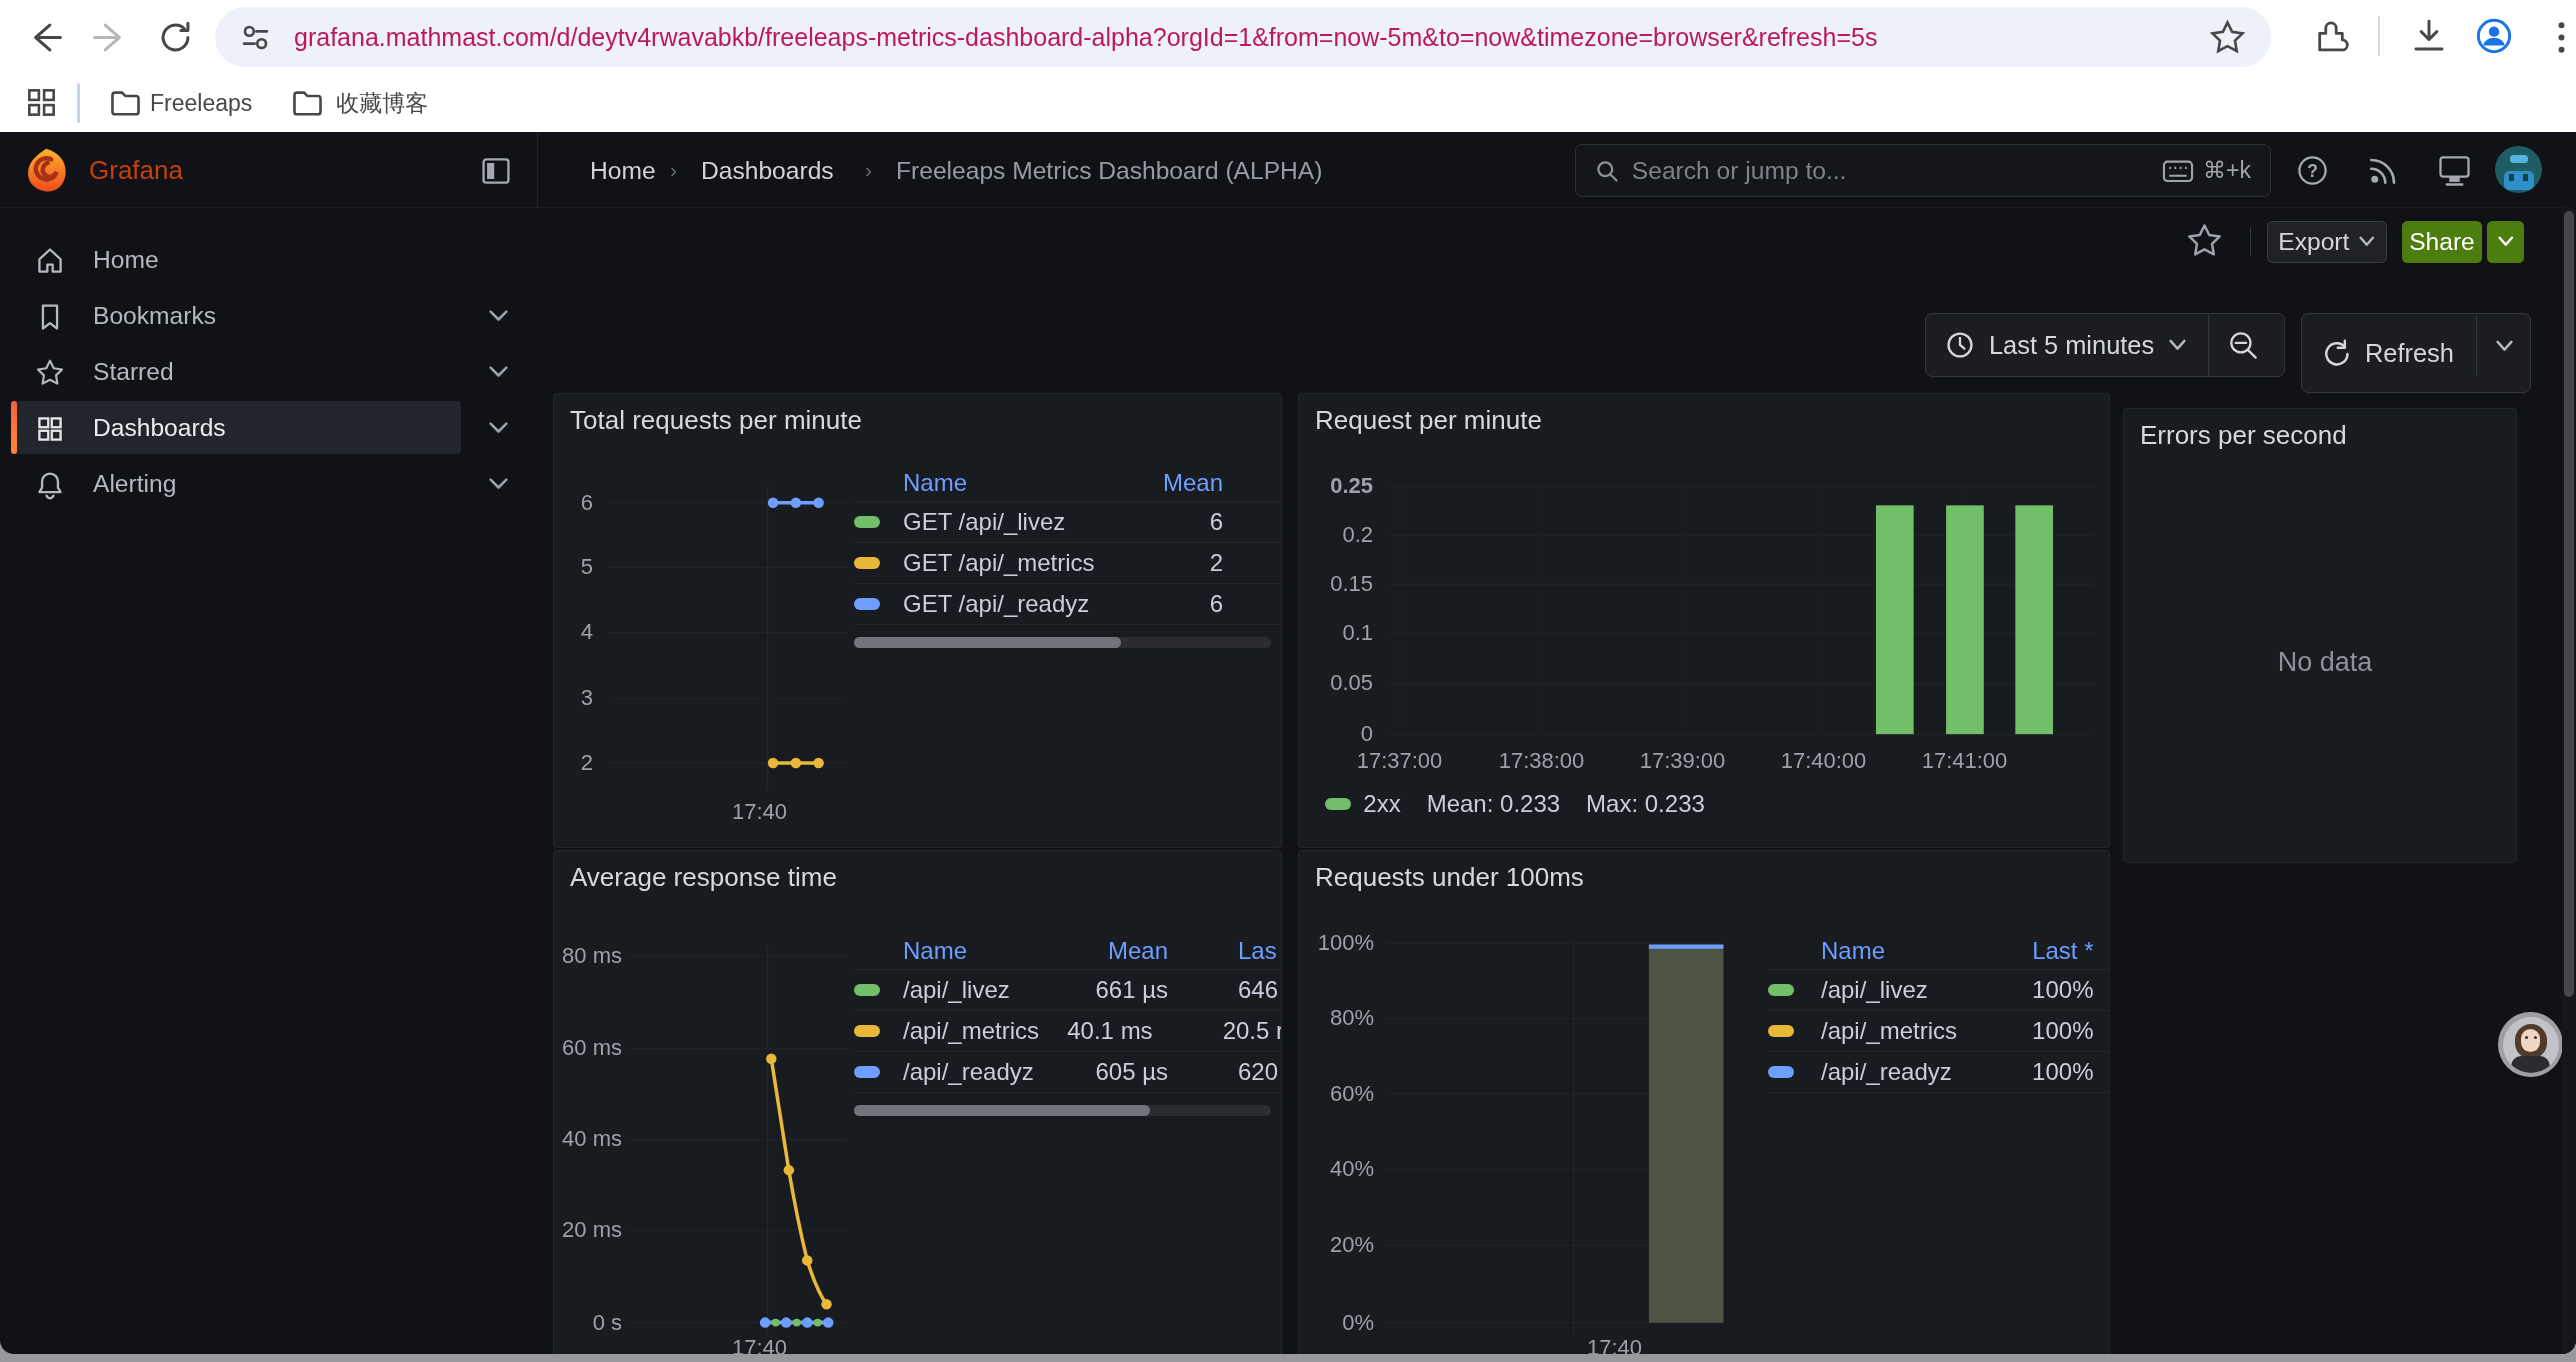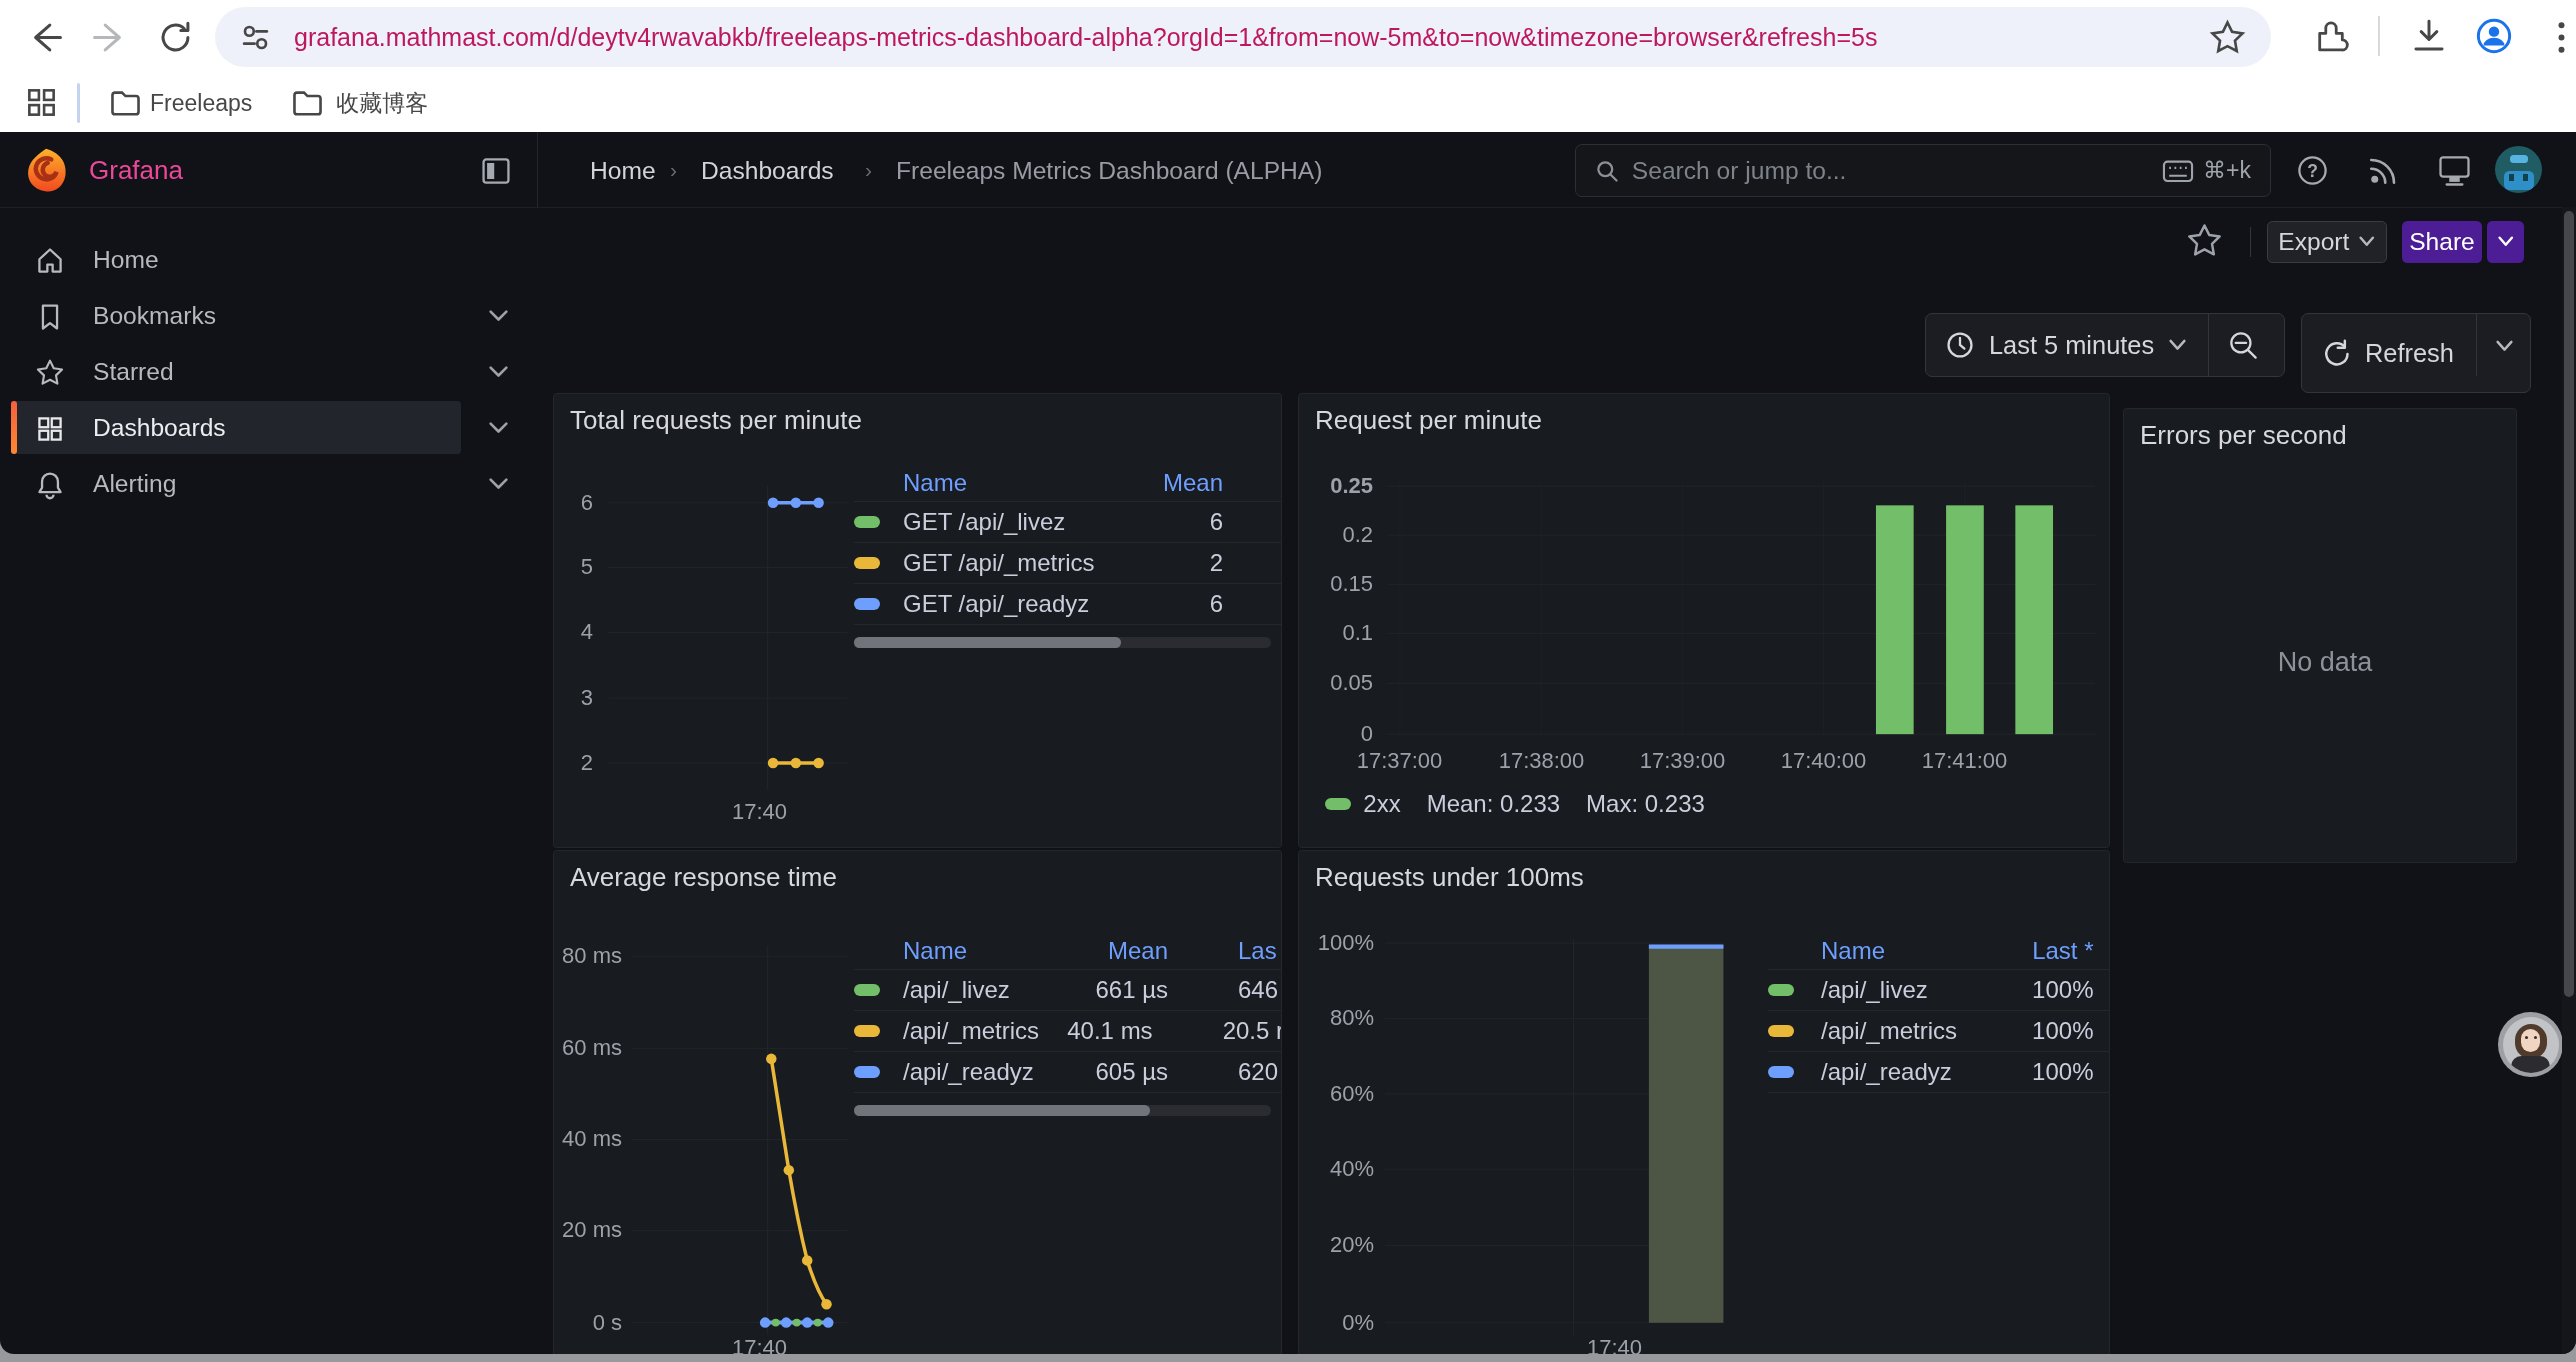--- a/index.html
+++ b/index.html
@@ -10,37 +10,37 @@
   .chrome{position:absolute;left:0;top:0;width:2576px;height:132px;background:#ffffff;}
   .urlpill{position:absolute;left:215px;top:7px;width:2056px;height:60px;background:#eef1fa;border-radius:30px;display:flex;align-items:center;}
   .urltext{font-size:25px;color:#be185d;margin-left:21px;flex:1;white-space:nowrap;overflow:hidden;}
   .bmrow{position:absolute;left:0;top:74px;width:2576px;height:58px;background:#ffffff;}
   .bmlabel{font-size:23px;color:#474747;}
   .cicon{position:absolute;}
 
   
   .app{position:absolute;left:0;top:132px;width:2576px;height:1222px;background:#111217;border-radius:0 0 14px 14px;overflow:hidden;}
   .gheader{position:absolute;left:0;top:0;width:2576px;height:75px;background:#111217;border-bottom:0.9px solid #1d1f24;}
-  .brand{position:absolute;left:89px;top:23px;font-size:26px;color:#ec4899;}
+  .brand{position:absolute;left:89px;top:23px;font-size:26px;color:#c2410c;}
   .crumb{position:absolute;top:24.6px;font-size:24.6px;color:#d2d4da;white-space:nowrap;}
   .crumb.dim{color:#989ba3;}
   .crumbsep{position:absolute;top:26px;font-size:21px;color:#6a6d74;}
   .searchbox{position:absolute;left:1575px;top:12.3px;width:694px;height:51px;border:0.9px solid #2c2f36;background:#141619;border-radius:7px;display:flex;align-items:center;}
   .searchph{font-size:24.6px;color:#7e828b;margin-left:12.3px;flex:1;}
   .shortcut{font-size:23px;color:#9fa3ab;margin-right:19px;margin-left:8.8px;}
 
   .sideitem{position:absolute;left:0;width:526px;height:49px;}
   .sideicon{position:absolute;left:35px;top:10.5px;}
   .sidelabel{position:absolute;left:93px;top:10.5px;font-size:24.6px;color:#b6b9c0;}
   .sidechev{position:absolute;left:487px;top:17.5px;}
   .activebg{position:absolute;left:10.5px;top:-1.8px;width:450px;height:53px;background:#22252b;border-radius:3.5px;}
   .activebar{position:absolute;left:10.5px;top:-1.8px;width:6.1px;height:53px;border-radius:3.5px;background:linear-gradient(180deg,#f55f3e,#ff8833);}
 
   .gbtn{position:absolute;display:flex;align-items:center;justify-content:center;font-size:24.6px;font-weight:500;color:#d5d7dd;background:#212227;border:0.9px solid #3a3c43;border-radius:5.3px;box-sizing:border-box;}
-  .bluebtn{background:#4c1d95;border:none;color:#ffffff;}
+  .bluebtn{background:#4d7c0f;border:none;color:#ffffff;}
   .timebtn{position:absolute;display:flex;align-items:center;font-size:25.4px;font-weight:500;color:#d5d7dd;background:#1b1d22;border:0.9px solid #33353c;border-radius:7px;box-sizing:border-box;}
 
   .panel{position:absolute;background:#181b1f;border:0.9px solid #24262c;border-radius:3.5px;overflow:hidden;box-sizing:border-box;}
   .ptitle{position:absolute;left:16px;top:10.5px;font-size:26px;font-weight:500;color:#d8d9dd;}
   .tick{position:absolute;font-size:22px;color:#9da1a9;line-height:26px;}
   .txr{text-align:right;}
   .txc{text-align:center;}
   .nodata{position:absolute;font-size:27px;color:#8e9199;}
 
   .legend{position:absolute;overflow:hidden;}

